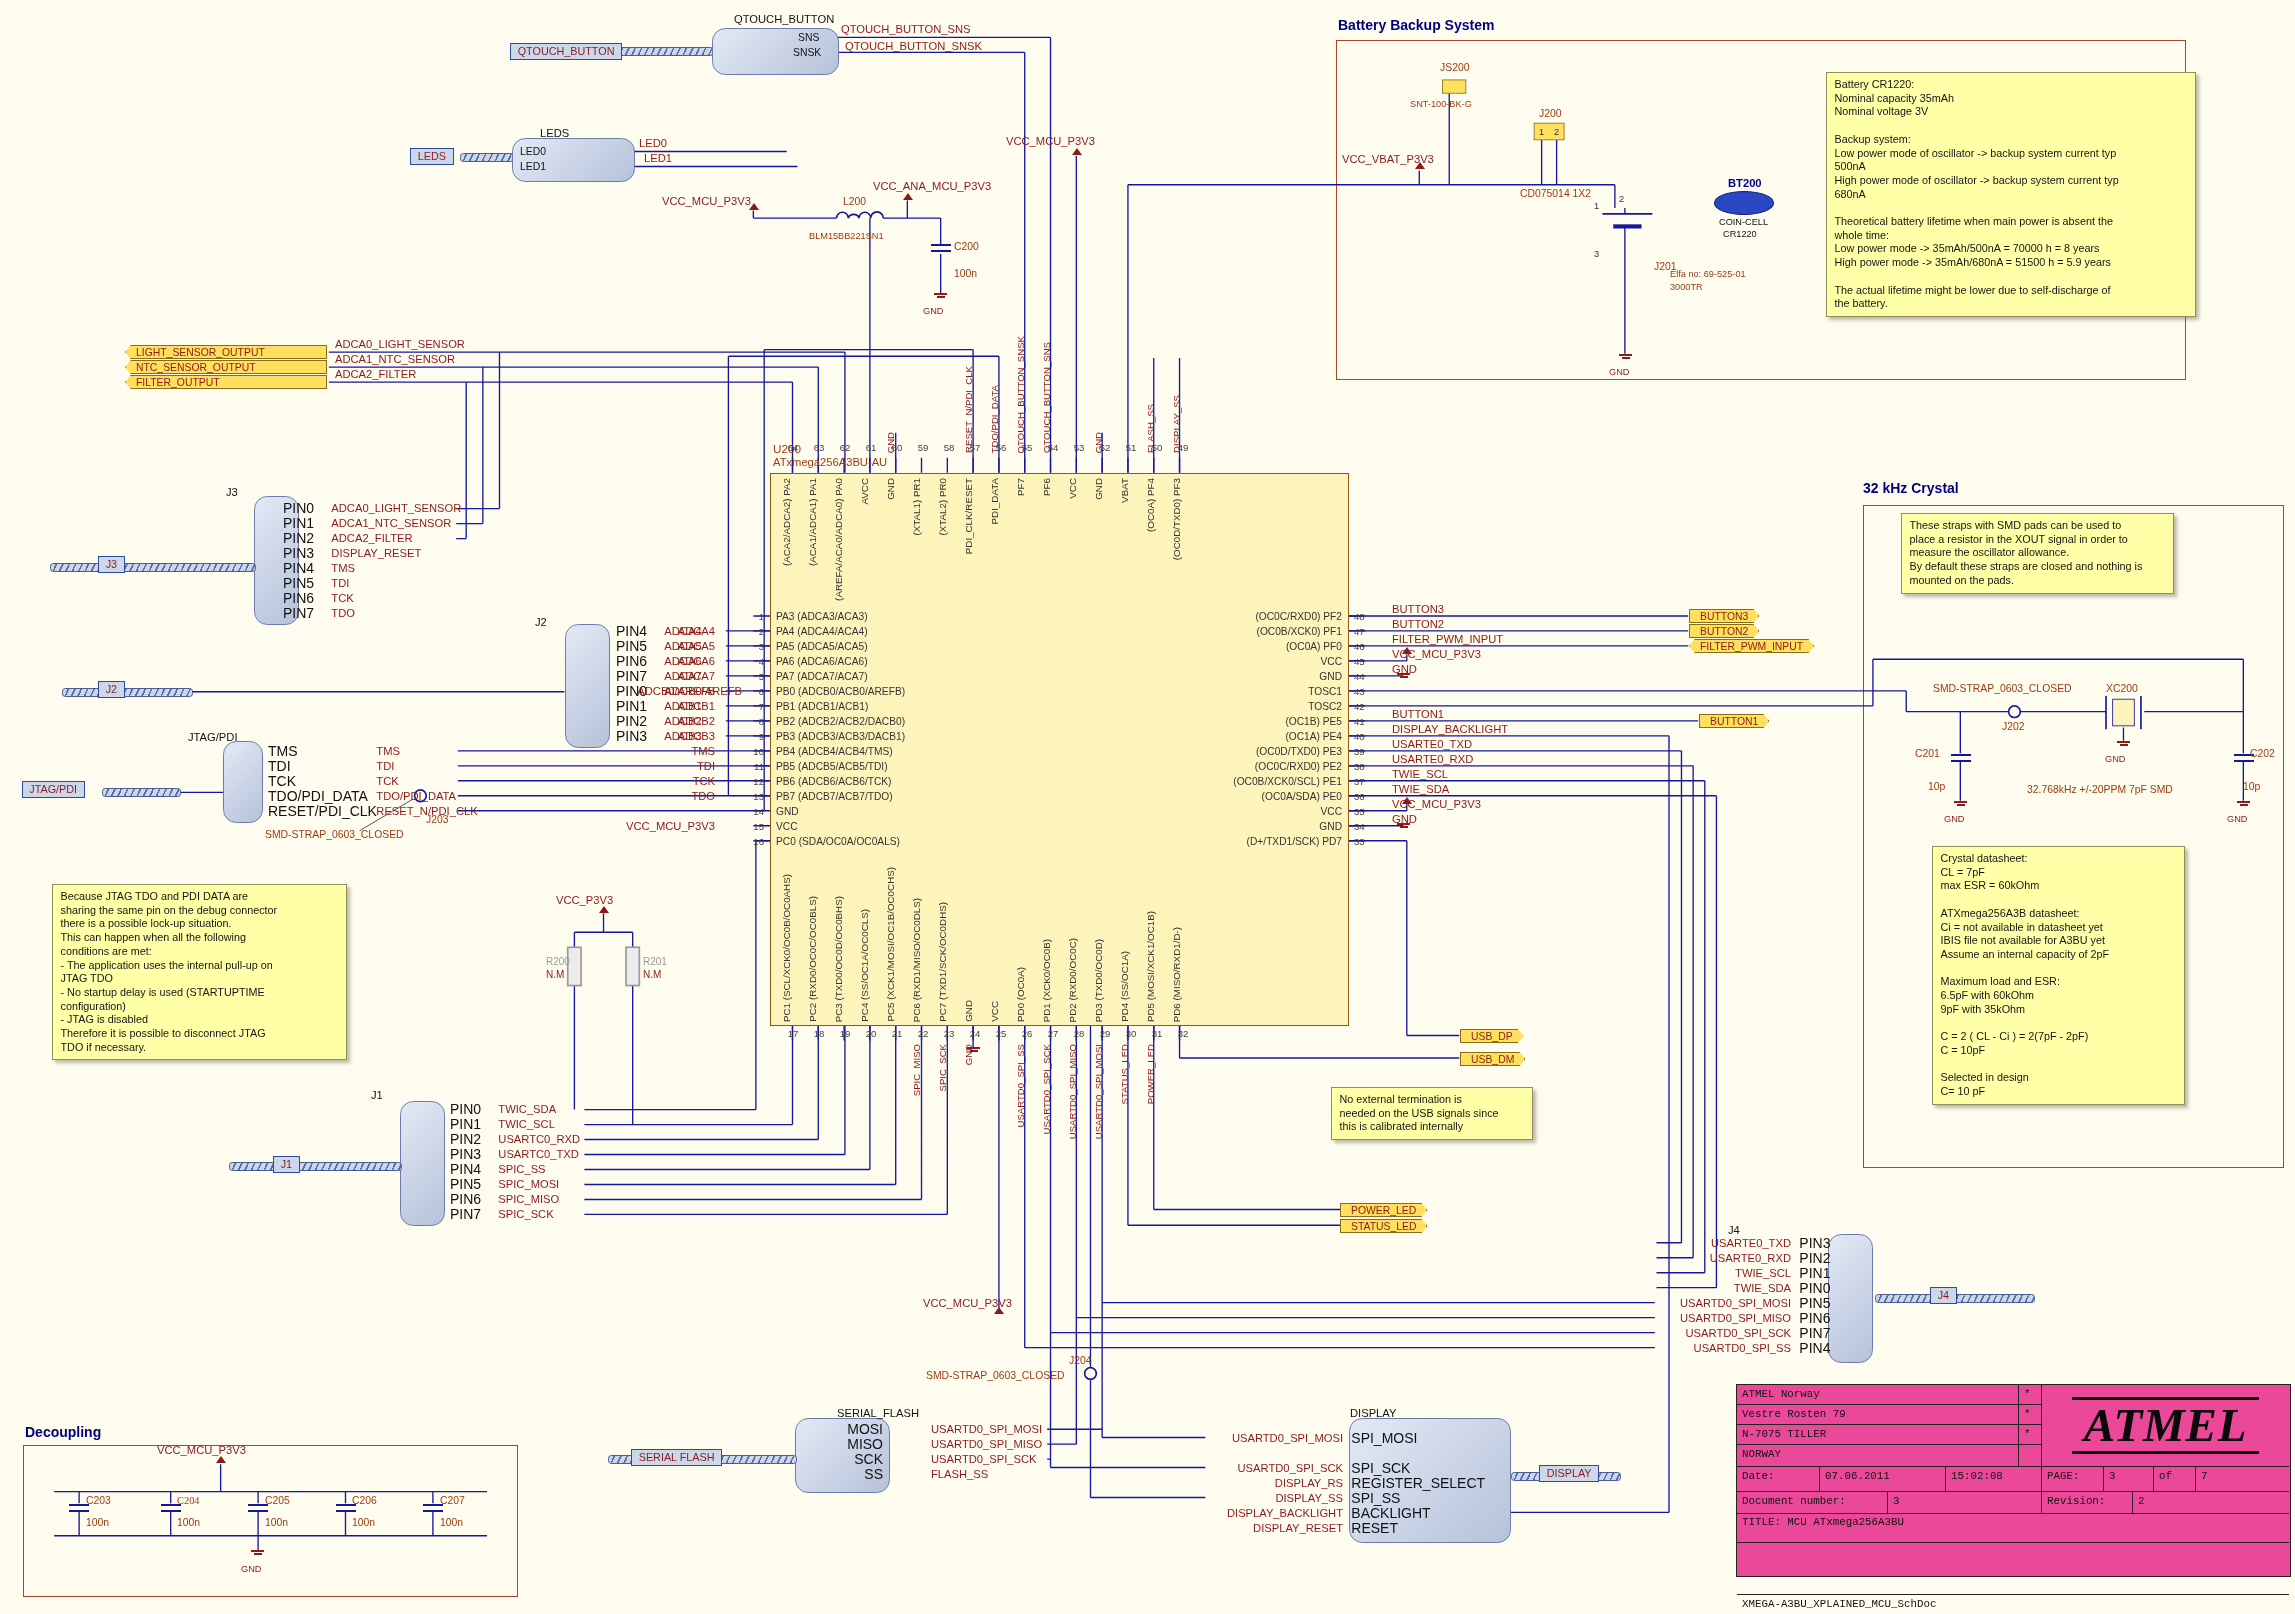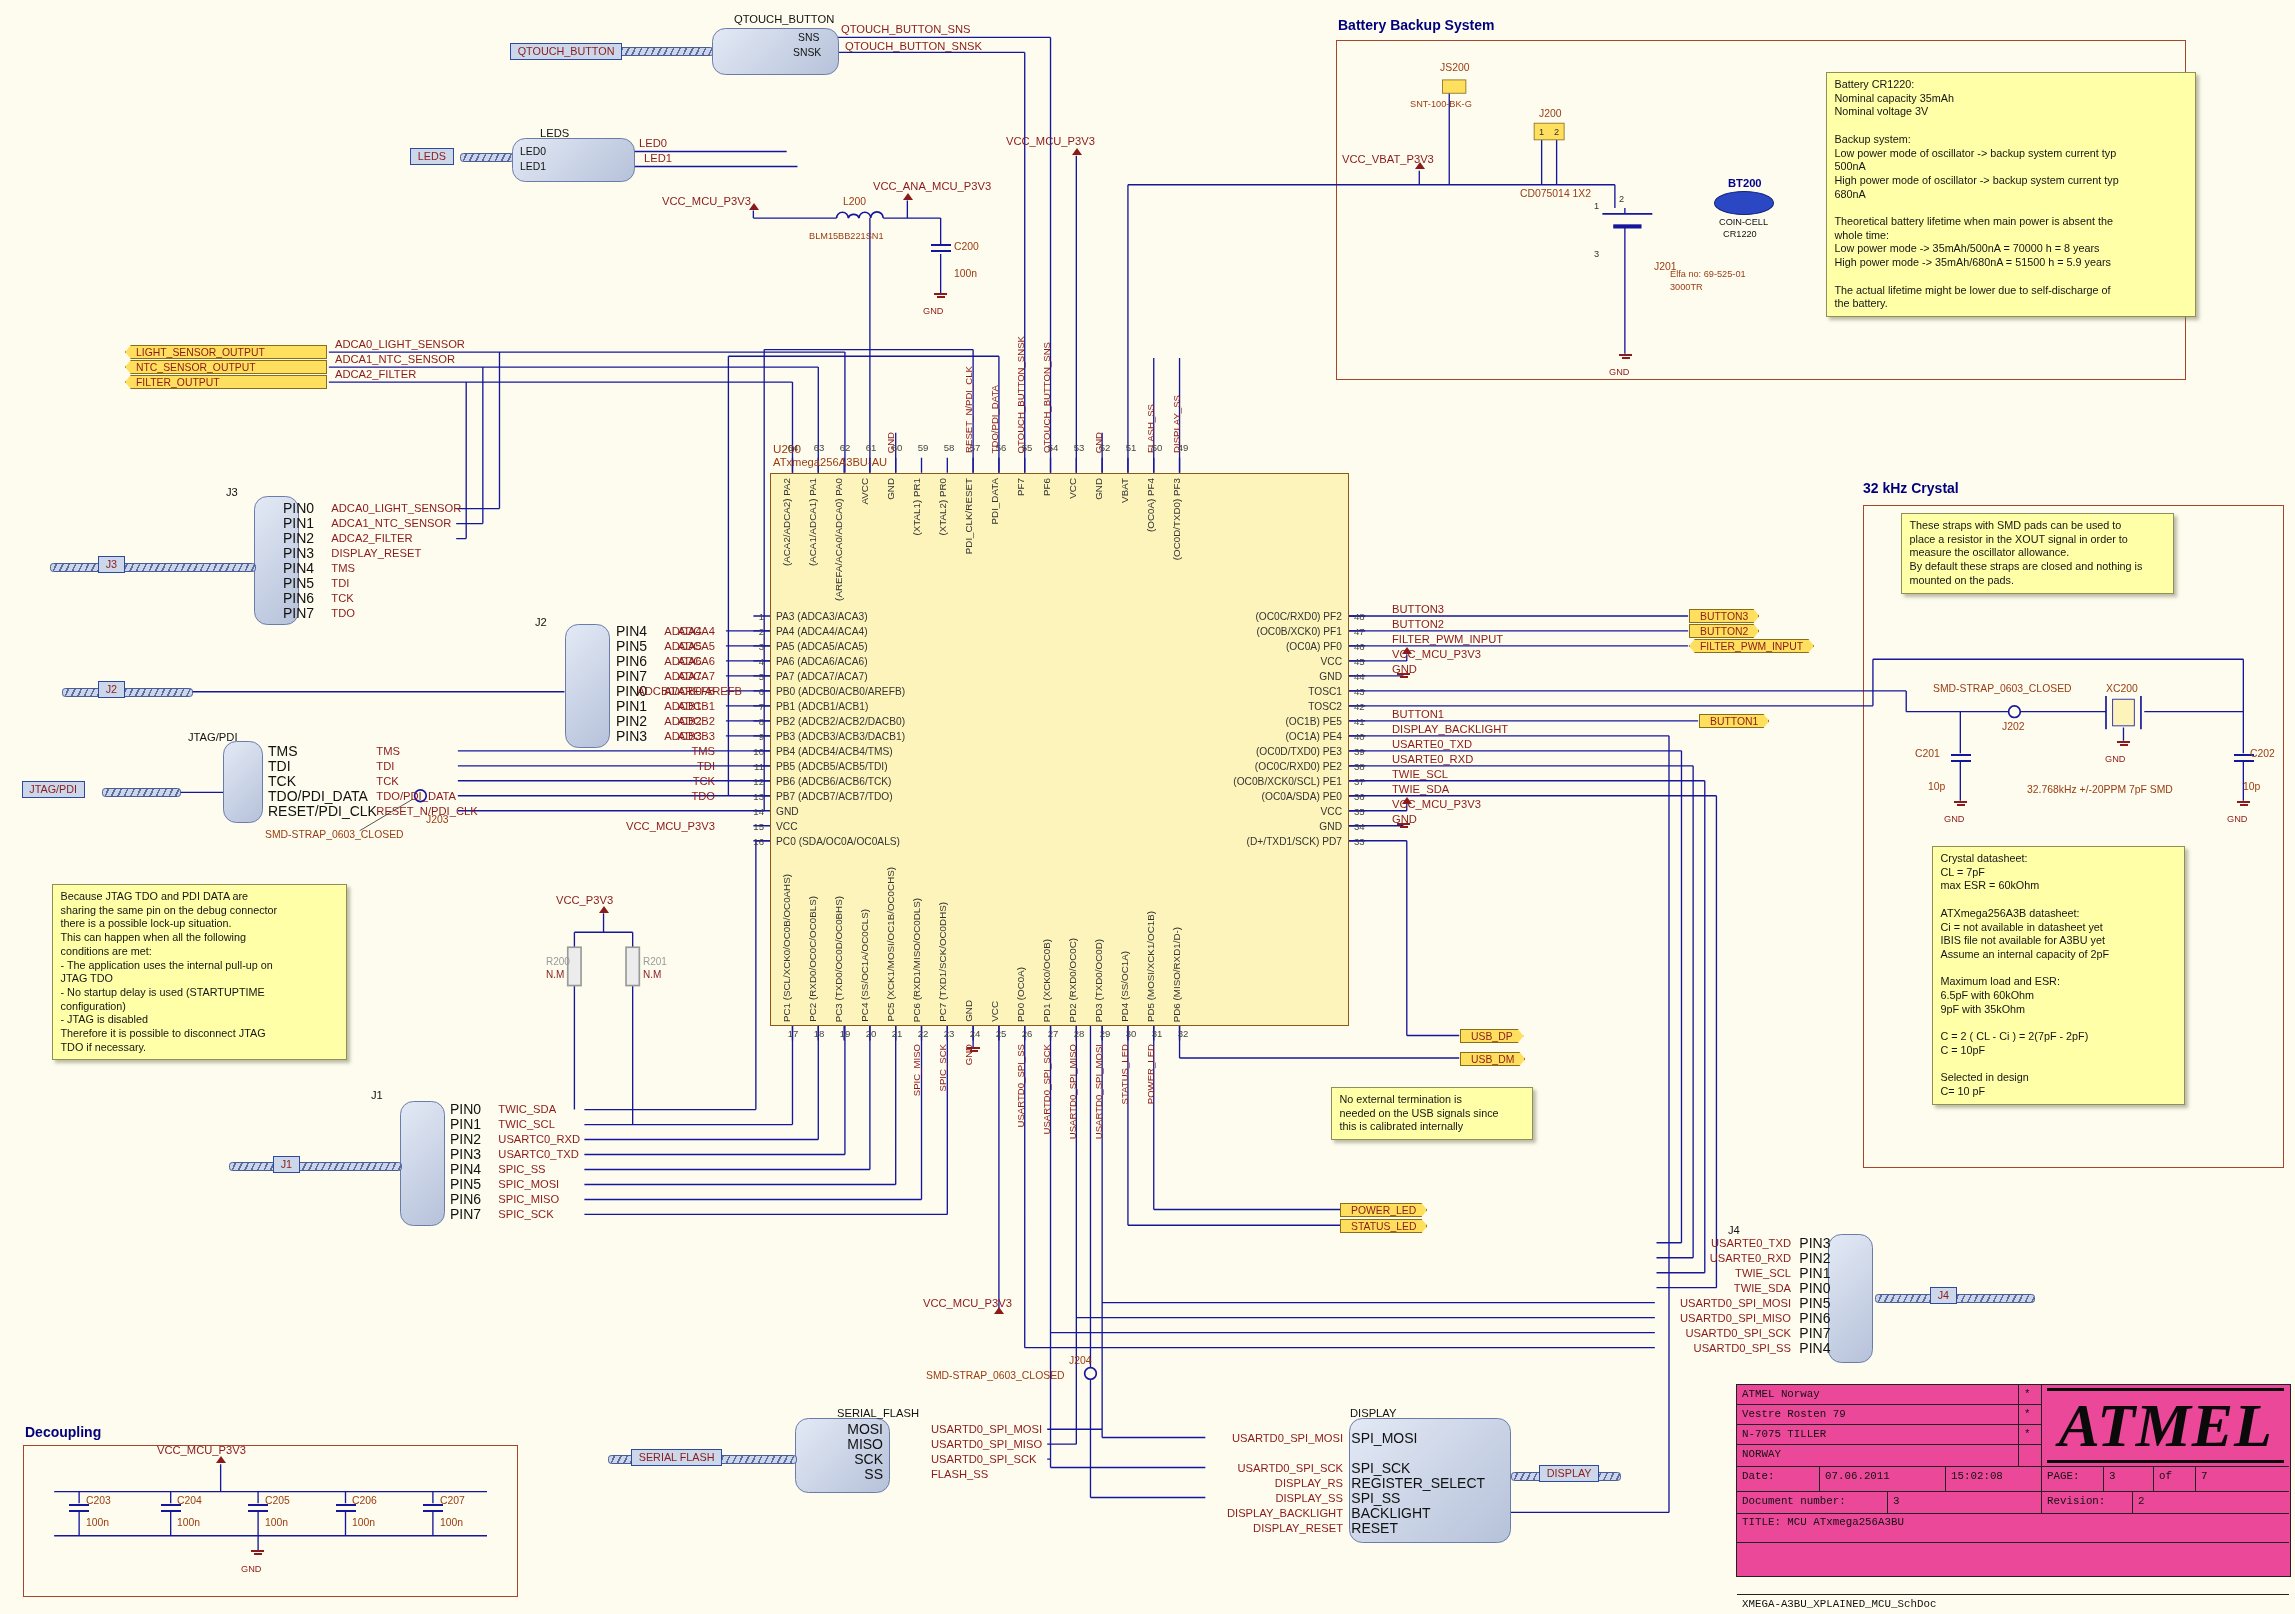--- a/index.html
+++ b/index.html
@@ -54,21 +54,21 @@
   .pwr{position:absolute;width:0;height:0;border-left:5px solid transparent;border-right:5px solid transparent;
        border-bottom:7.5px solid #8b1a1a;z-index:3}
   .cap{position:absolute;width:20px;height:7.5px;border-top:2.5px solid #16169c;border-bottom:2.5px solid #16169c;z-index:3;box-sizing:border-box}
   .tb{position:absolute;left:1736px;top:1384px;width:555px;height:193px;background:#ec4899;border:1.7px solid #222;
       font-family:"Liberation Mono",monospace;font-size:10.8px;color:#111;z-index:5;box-sizing:border-box}
   .tb .cell{position:absolute;border-left:0.8px solid #222;border-bottom:0.8px solid #222;padding:3.3px 5px;
             white-space:nowrap;overflow:hidden;box-sizing:border-box}
   .tb .nl{border-left:none}
   .logo{position:absolute;left:304px;top:0;width:248px;height:82px;border-left:0.8px solid #222;border-bottom:0.8px solid #222;
         display:flex;align-items:center;justify-content:center;box-sizing:border-box}
-  .logo .word{font-family:"Liberation Serif",serif;font-style:italic;font-weight:bold;font-size:62px;
+  .logo .word{font-family:"Liberation Serif",serif;font-style:italic;font-weight:bold;font-size:47px;
               letter-spacing:0.8px;color:#0a0a0a;border-top:3.3px solid #0a0a0a;border-bottom:3.3px solid #0a0a0a;padding:0 11.7px;line-height:1.1}
 </style>
 </head>
 <body>
 
 <div class="sheet">
 
   <svg class="wires" width="2295" height="1614" viewBox="0 0 2757 1939">
     <path fill="none" stroke="#16169c" stroke-width="1.6" d="
       M395,423 H1015 M1015,423 V568 M395,441 H983 M983,441 V568 M395,459 H952 M952,459 V568
@@ -904,21 +904,21 @@
     <div class="cell" style="left:395px;top:107px;width:157px;height:21.6px">2</div>
     <div class="cell nl" style="left:0;top:128px;width:552px;height:30px">TITLE: MCU ATxmega256A3BU</div>
     <div class="cell nl" style="left:0;top:158px;width:552px;height:52px"></div>
     <div class="cell nl" style="left:0;top:210px;width:552px;height:21px;border-bottom:none">XMEGA-A3BU_XPLAINED_MCU_SchDoc</div>
   </div>
 
 <div class="cap" style="left: 69px; top: 1504px;"></div>
     <div class="lb part" style="left: 86px; top: 1495px;">C203</div>
     <div class="lb part" style="left: 86px; top: 1517px;">100n</div>
     <div class="cap" style="left: 161px; top: 1504px;"></div>
-    <div class="lb part" style="left: 177px; top: 1495px;">C204</div>
+    <div class="lb part" style="left: 177px; top: 1495px; font-family: Liberation Serif, serif;">C204</div>
     <div class="lb part" style="left: 177px; top: 1517px;">100n</div>
     <div class="cap" style="left: 248px; top: 1504px;"></div>
     <div class="lb part" style="left: 265px; top: 1495px;">C205</div>
     <div class="lb part" style="left: 265px; top: 1517px;">100n</div>
     <div class="cap" style="left: 336px; top: 1504px;"></div>
     <div class="lb part" style="left: 352px; top: 1495px;">C206</div>
     <div class="lb part" style="left: 352px; top: 1517px;">100n</div>
     <div class="cap" style="left: 423px; top: 1504px;"></div>
     <div class="lb part" style="left: 440px; top: 1495px;">C207</div>
     <div class="lb part" style="left: 440px; top: 1517px;">100n</div>

